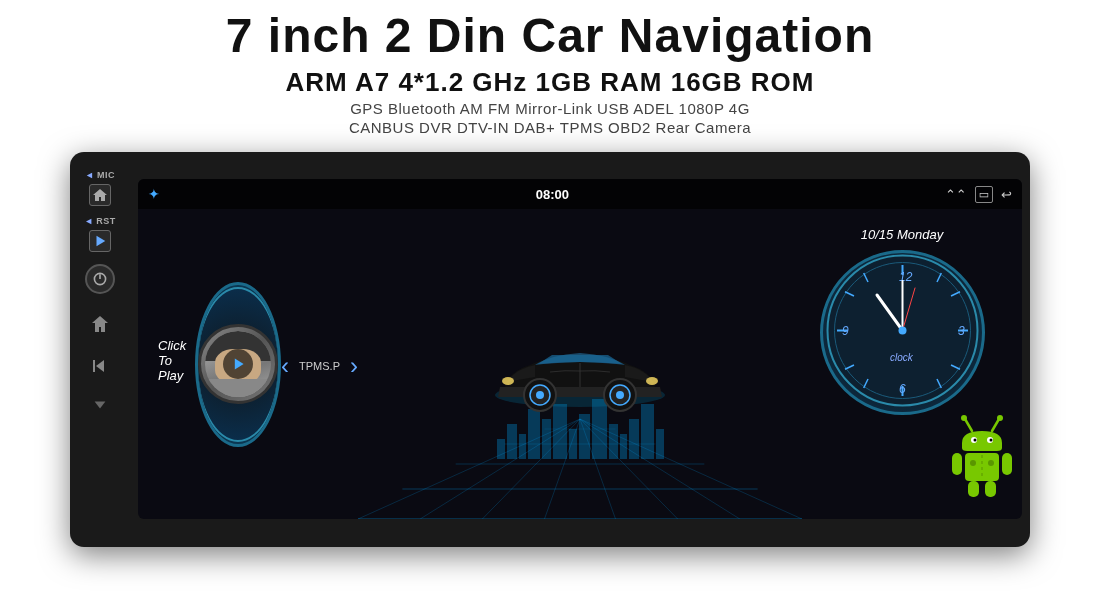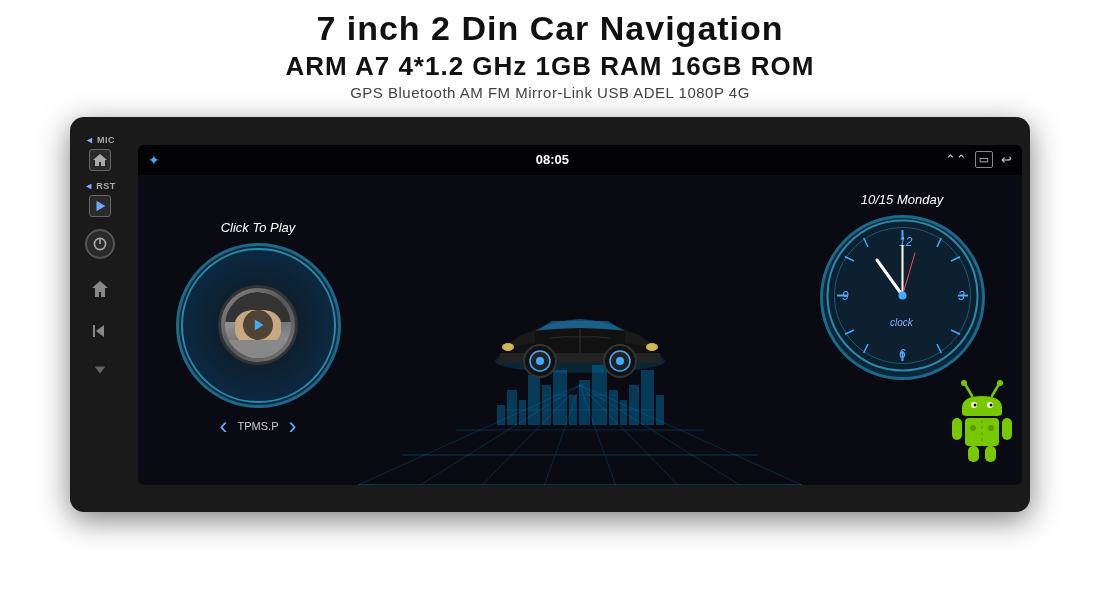--- a/index.html
+++ b/index.html
@@ -22,21 +22,21 @@
       position: relative;
     }
 
     .header-section {
       width: 100%;
       text-align: center;
       padding: 10px 0 6px;
     }
 
     .main-title {
-      font-size: 34px;
+      font-size: 48px;
       font-weight: 900;
       color: #111;
       letter-spacing: 1px;
       line-height: 1.1;
     }
 
     .subtitle-specs {
       font-size: 26px;
       font-weight: 900;
       color: #111;
@@ -190,21 +190,21 @@
       bottom: 0;
       display: flex;
       align-items: center;
       justify-content: space-between;
       padding: 0 20px;
     }
 
     
     .music-circle-container {
       display: flex;
-      flex-direction: column;
+      flex-direction: row;
       align-items: center;
       width: 200px;
     }
 
     .click-to-play {
       color: #fff;
       font-size: 13px;
       margin-bottom: 8px;
       font-style: italic;
     }
@@ -346,20 +346,21 @@
   </style>
 </head>
 <body>
 
 <div class="page-container">
 
   <div class="header-section">
     <div class="main-title">7 inch 2 Din Car Navigation</div>
     <div class="subtitle-specs">ARM A7 4*1.2 GHz    1GB RAM    16GB ROM</div>
     <div class="features-row1">GPS  Bluetooth  AM  FM  Mirror-Link  USB  ADEL  1080P  4G</div>
+    <div class="features-row2">CANBUS  DVR  DTV-IN  DAB+  TPMS  OBD2  Rear Camera</div>
   </div>
 
   <div class="device-wrapper">
     <div class="device-outer">
 
       <div class="side-panel-left">
 
         <div style="display:flex;align-items:center;gap:3px;margin-bottom:2px;">
           <span style="color:#8af;font-size:9px;">◄</span>
           <span class="mic-label">MIC</span>
@@ -409,21 +410,21 @@
         </div>
       </div>
 
       <div class="screen-area">
 
 
         <div class="status-bar">
           <div class="status-left">
             <span class="bluetooth-icon">✦</span>
           </div>
-          <div style="color:#fff;font-size:13px;font-weight:bold;">08:05</div>
+          <div style="color:#fff;font-size:13px;font-weight:bold;">08:00</div>
           <div class="status-right">
             <span style="color:#ccc;font-size:13px;">⌃⌃</span>
             <span style="color:#ccc;font-size:11px;border:1px solid #888;padding:1px 3px;border-radius:2px;">▭</span>
             <span style="color:#ccc;font-size:13px;">↩</span>
           </div>
         </div>
 
         <div class="screen-content">
 
           <div class="music-circle-container">

